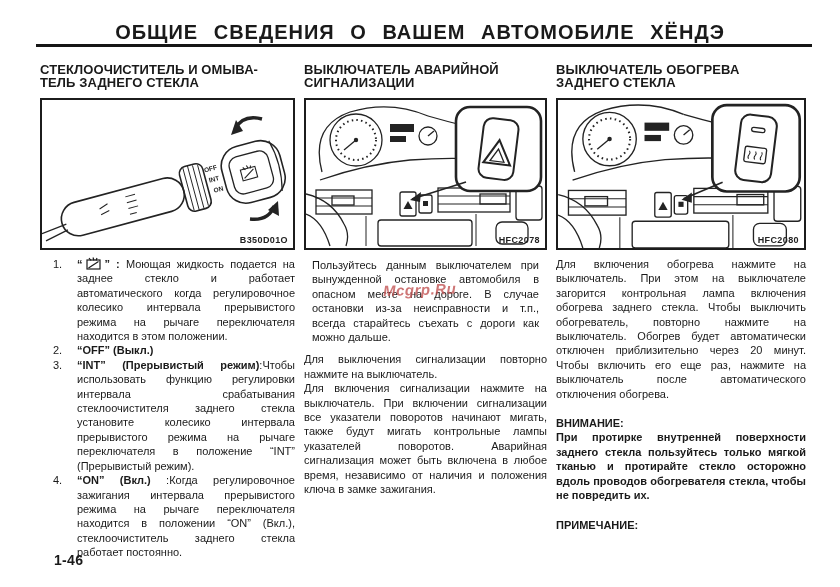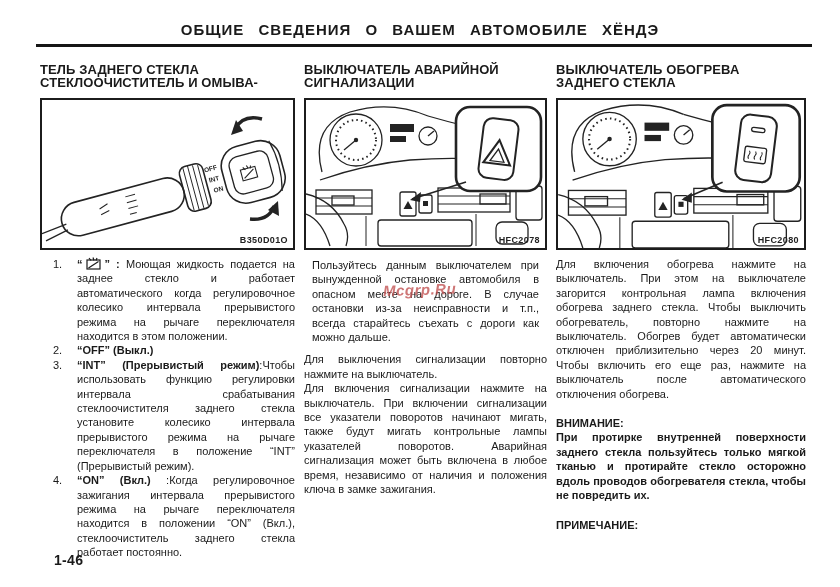--- a/index.html
+++ b/index.html
@@ -3,21 +3,21 @@
 <meta charset="utf-8">
 <style>
   html,body { margin:0; padding:0; background:#ffffff; }
   .page {
     position:relative; width:840px; height:587px; overflow:hidden;
     background:#ffffff; color:#1a1a1a;
     font-family:"Liberation Sans", sans-serif;
   }
   .title {
     position:absolute; top:21px; left:0; right:0; text-align:center;
-    font-size:15px; font-weight:bold; letter-spacing:1px; word-spacing:9px;
+    font-size:20px; font-weight:bold; letter-spacing:1px; word-spacing:9px;
     white-space:nowrap;
   }
   .rule { position:absolute; top:44px; left:36px; right:28px; height:3px; background:#161616; }
   .columns {
     position:absolute; top:63px; left:40px;
     display:grid; grid-template-columns:255px 243px 250px; column-gap:9px;
   }
   .heading { margin:0; font-size:13px; font-weight:bold; line-height:13px; letter-spacing:0.1px; height:27px; }
   .heading .hline { display:block; }
   .figurebox {
@@ -46,22 +46,22 @@
 
 <div class="page">
 
   <div class="title">ОБЩИЕ СВЕДЕНИЯ О ВАШЕМ АВТОМОБИЛЕ ХЁНДЭ</div>
   <div class="rule"></div>
 
   <div class="columns">
 
     <section class="col">
       <h2 class="heading">
+        <span class="hline">СТЕКЛООЧИСТИТЕЛЬ И ОМЫВА-</span>
         <span class="hline">ТЕЛЬ ЗАДНЕГО СТЕКЛА</span>
-        <span class="hline">СТЕКЛООЧИСТИТЕЛЬ И ОМЫВА-</span>
       </h2>
 
       <figure class="figurebox">
         <svg viewBox="0 0 251 144">
           <g transform="rotate(-15 125 92)" stroke="#232323" fill="none" stroke-width="1.6">
             <path d="M-6,98 L20,95 M-4,106 L20,101" stroke-width="1.3"></path>
             <rect x="16" y="76" width="126" height="34" rx="17"></rect>
             <path d="M56,89 l9,-3 M56,95 l9,-2" stroke-width="1"></path>
             <path d="M84,84 h10 M84,90 h10 M84,96 h10 M84,102 h7" stroke-width="1"></path>
             <rect x="142" y="70" width="24" height="46" rx="7"></rect>

